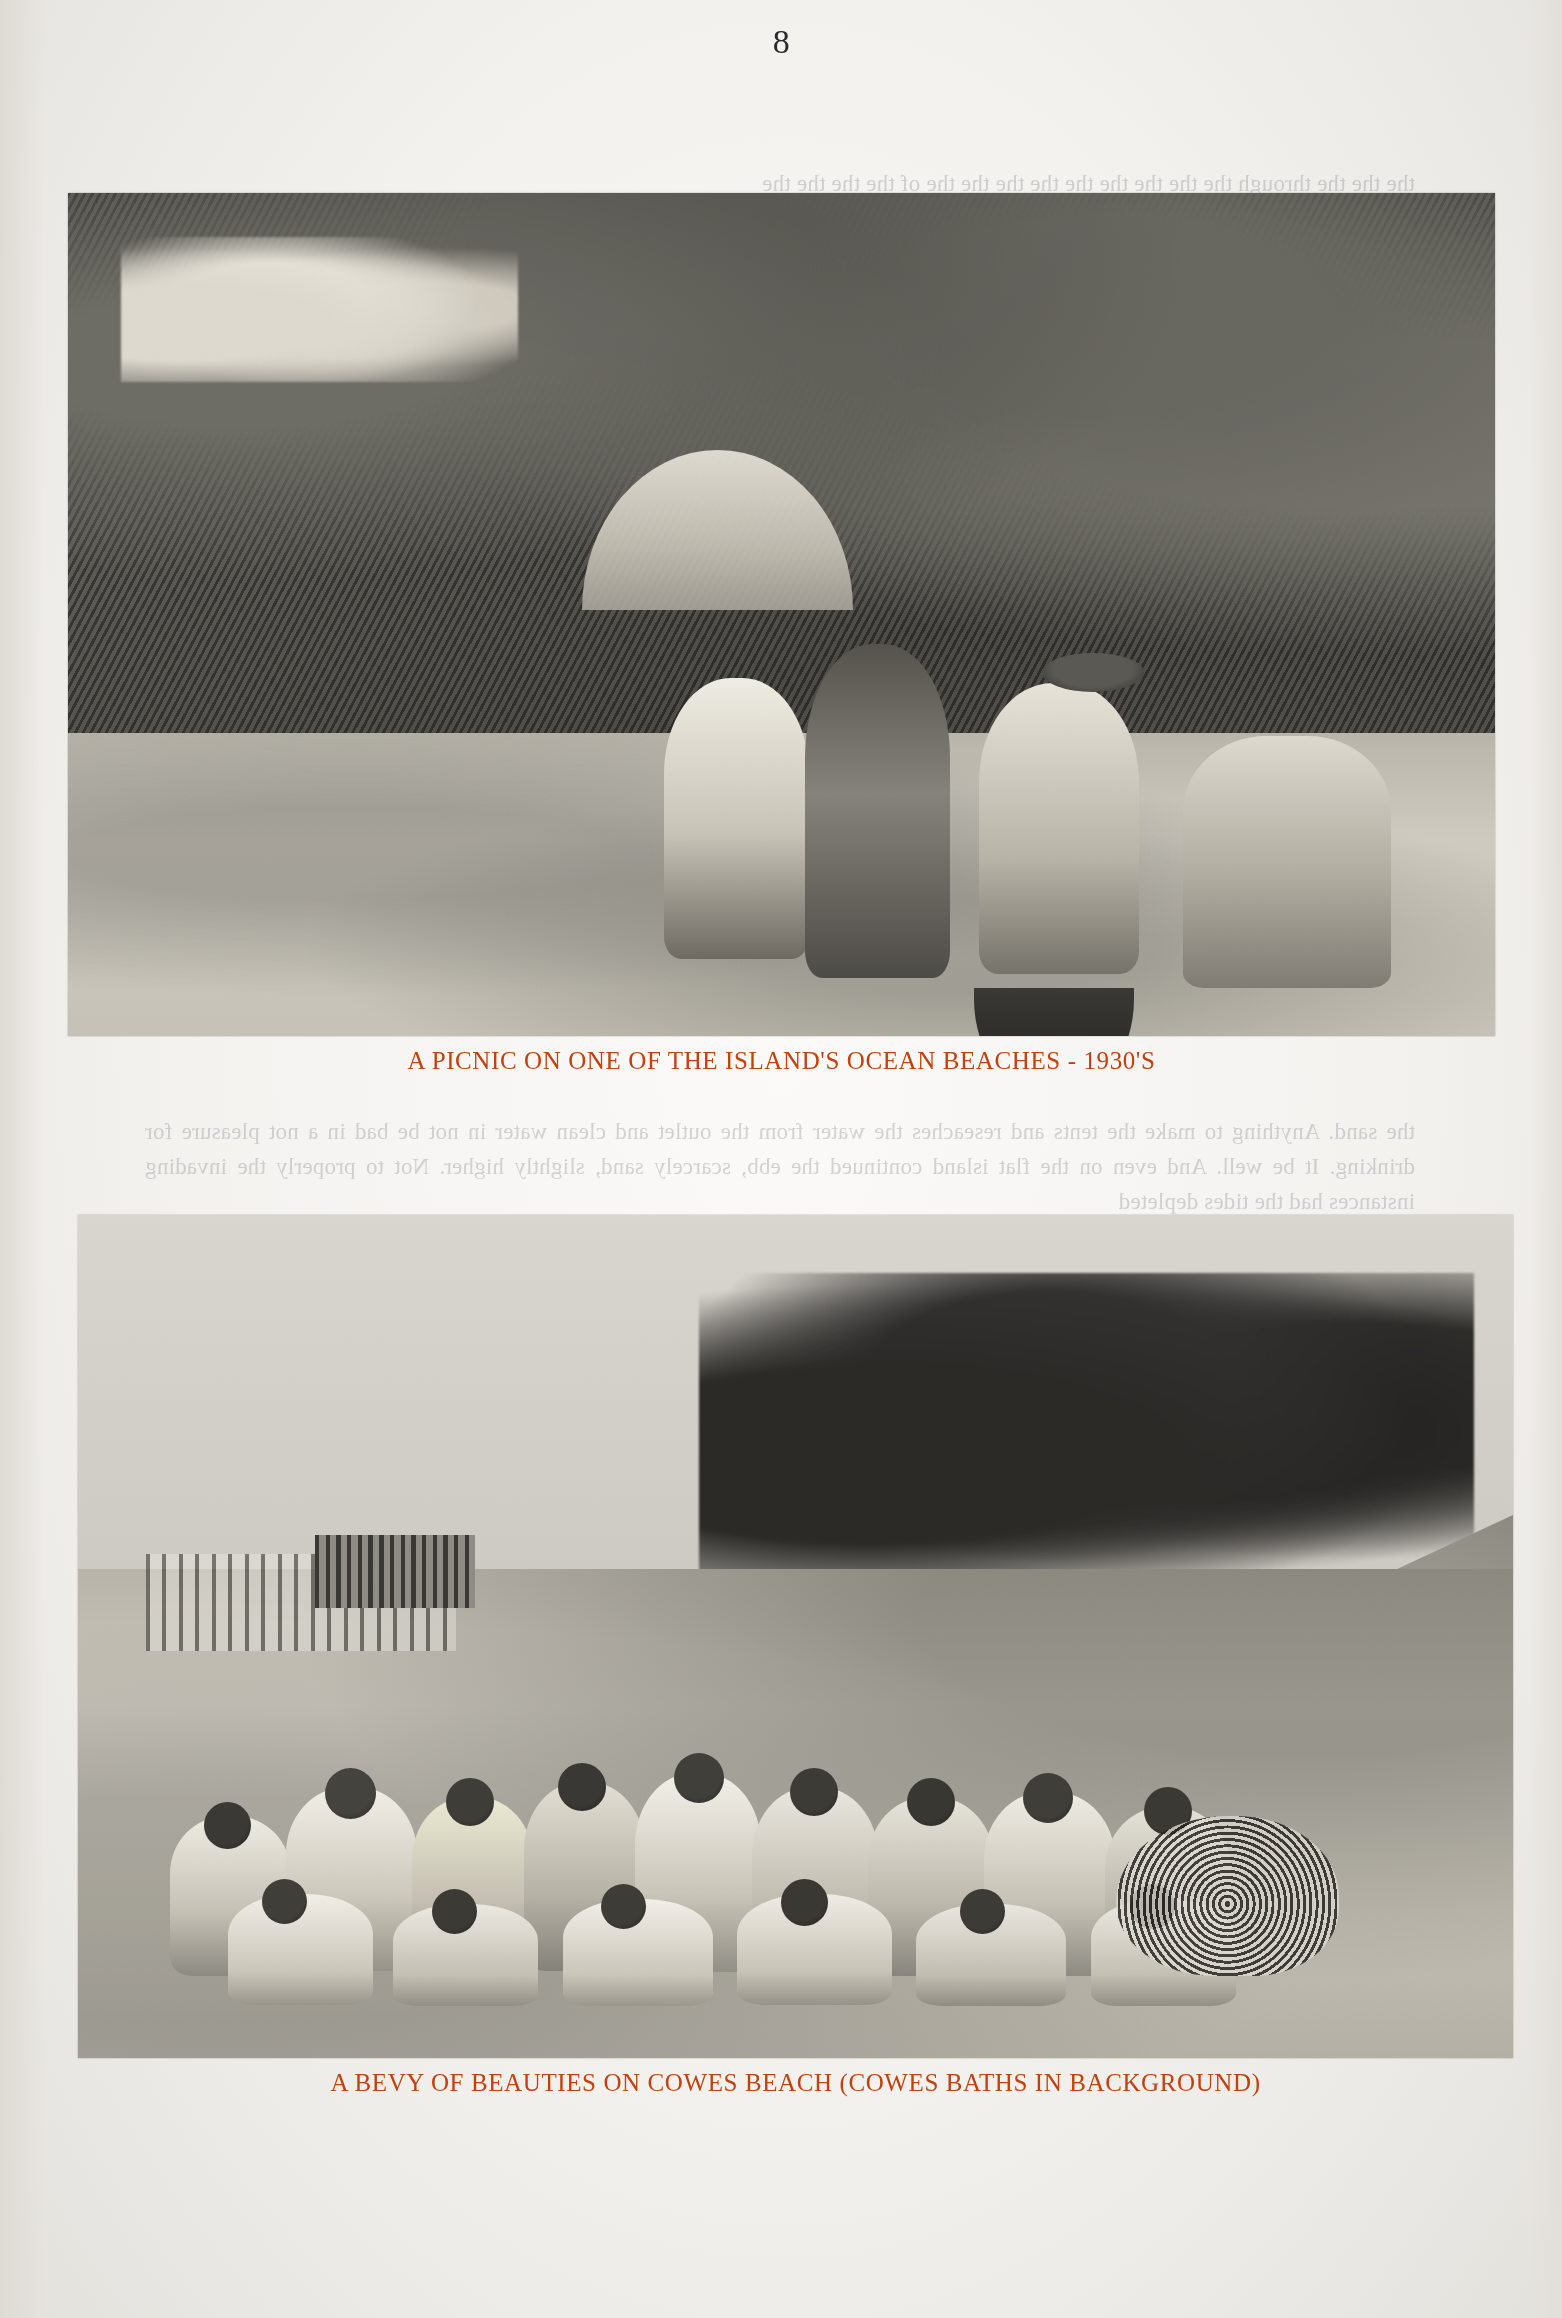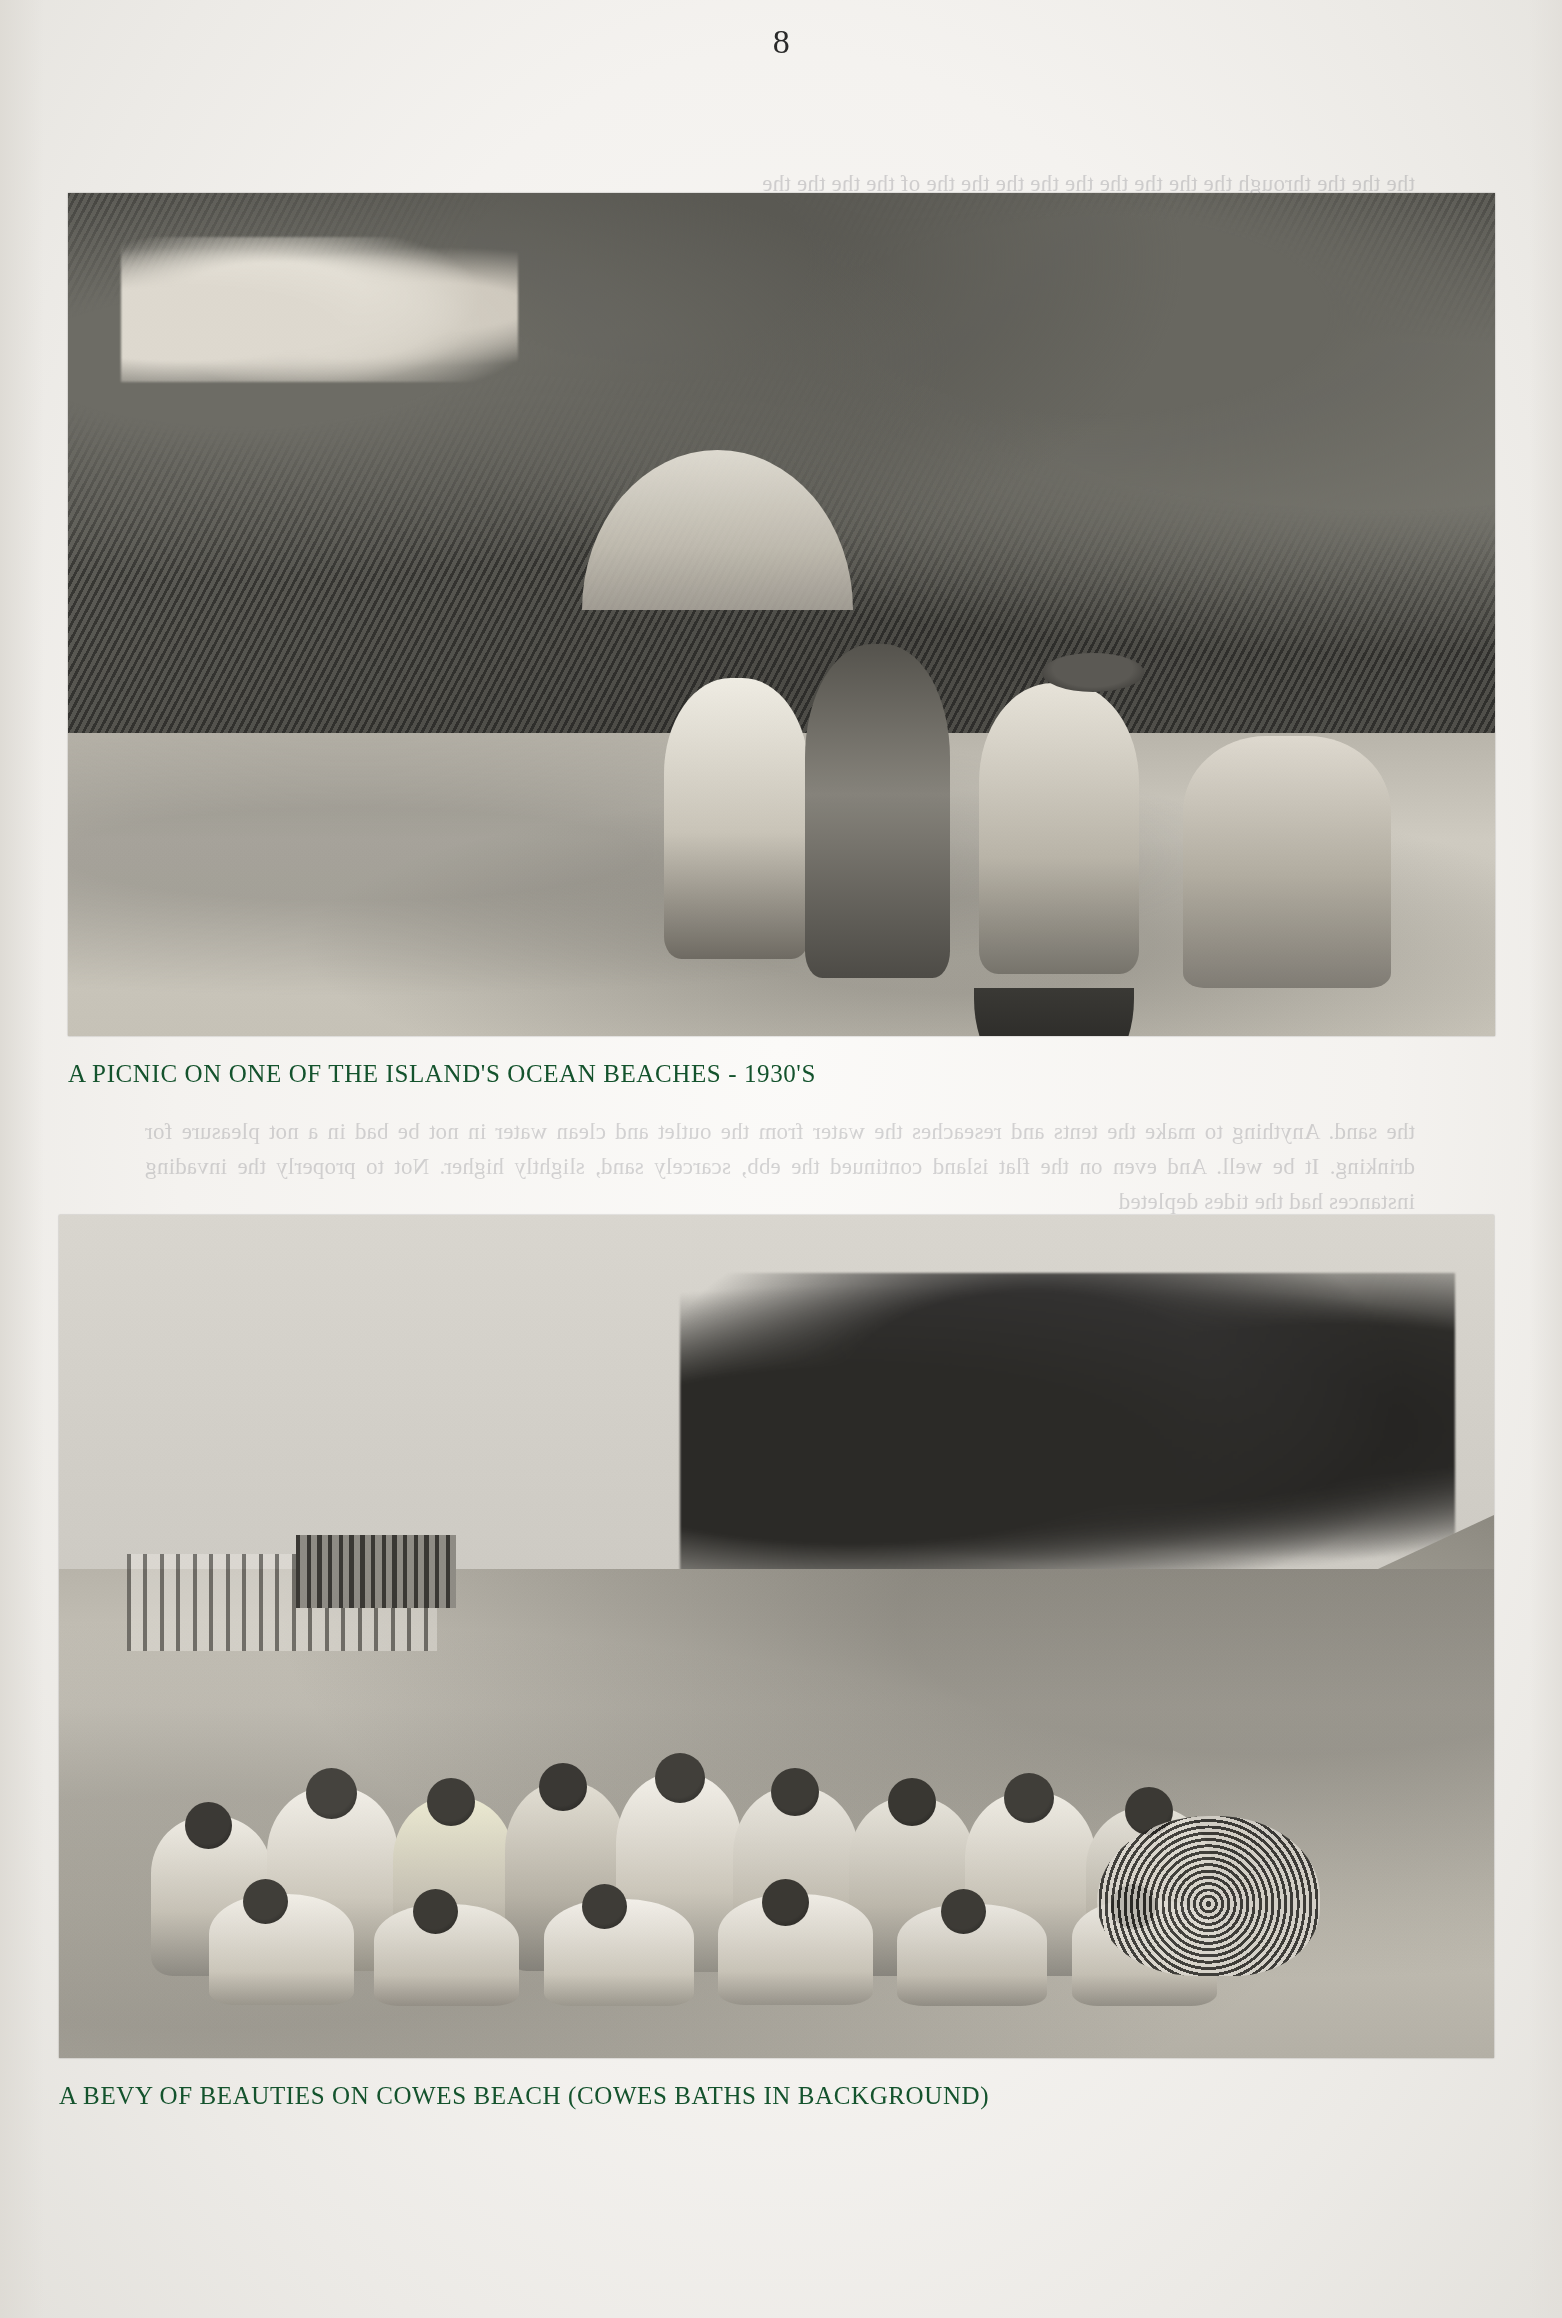--- a/index.html
+++ b/index.html
@@ -83,25 +83,25 @@
     background-image:
       radial-gradient(rgba(0,0,0,0.55) 0.5px, rgba(0,0,0,0) 0.6px),
       radial-gradient(rgba(0,0,0,0.35) 0.5px, rgba(0,0,0,0) 0.6px);
     background-size: 3.4px 3.4px, 3.4px 3.4px;
     background-position: 0 0, 1.7px 1.7px;
     opacity: 0.75;
     mix-blend-mode: multiply;
     pointer-events: none;
   }
   .caption {
-    margin-top: 24px;
-    text-align: left;
+    margin-top: 11px;
+    text-align: center;
     font-size: 25px;
     letter-spacing: 0.6px;
-    color: #14532d;
+    color: #c2410c;
     white-space: nowrap;
   }
 
   
   #fig-picnic { left: 68px; top: 193px; width: 1427px; }
   #fig-picnic .fig-frame { height: 843px; }
   .p1-sky {
     position: absolute; inset: 0;
     background:
       linear-gradient(160deg, #4b4a46 0%, #55544f 25%, #3f3e3a 55%, #4a4945 100%);
@@ -164,21 +164,21 @@
     filter: blur(0.6px);
   }
   .p1-bowl {
     position: absolute; left: 906px; top: 795px; width: 160px; height: 111px;
     border-radius: 0 0 48% 48% / 0 0 90% 90%;
     background: linear-gradient(180deg, #3a3935 0%, #201f1d 100%);
     filter: blur(0.5px);
   }
 
   
-  #fig-beauties { left: 59px; top: 1215px; width: 1435px; }
+  #fig-beauties { left: 78px; top: 1215px; width: 1435px; }
   #fig-beauties .fig-frame { height: 843px; }
   .p2-sky {
     position: absolute; inset: 0;
     background: linear-gradient(180deg, #d9d6cf 0%, #cdcac3 45%, #c2bfb8 100%);
   }
   .p2-trees {
     position: absolute; right: 39px; top: 58px; width: 775px; height: 315px;
     background:
       radial-gradient(ellipse at 22% 58%, #2b2a27 0 34%, rgba(0,0,0,0) 66%),
       radial-gradient(ellipse at 45% 34%, #323130 0 30%, rgba(0,0,0,0) 62%),

